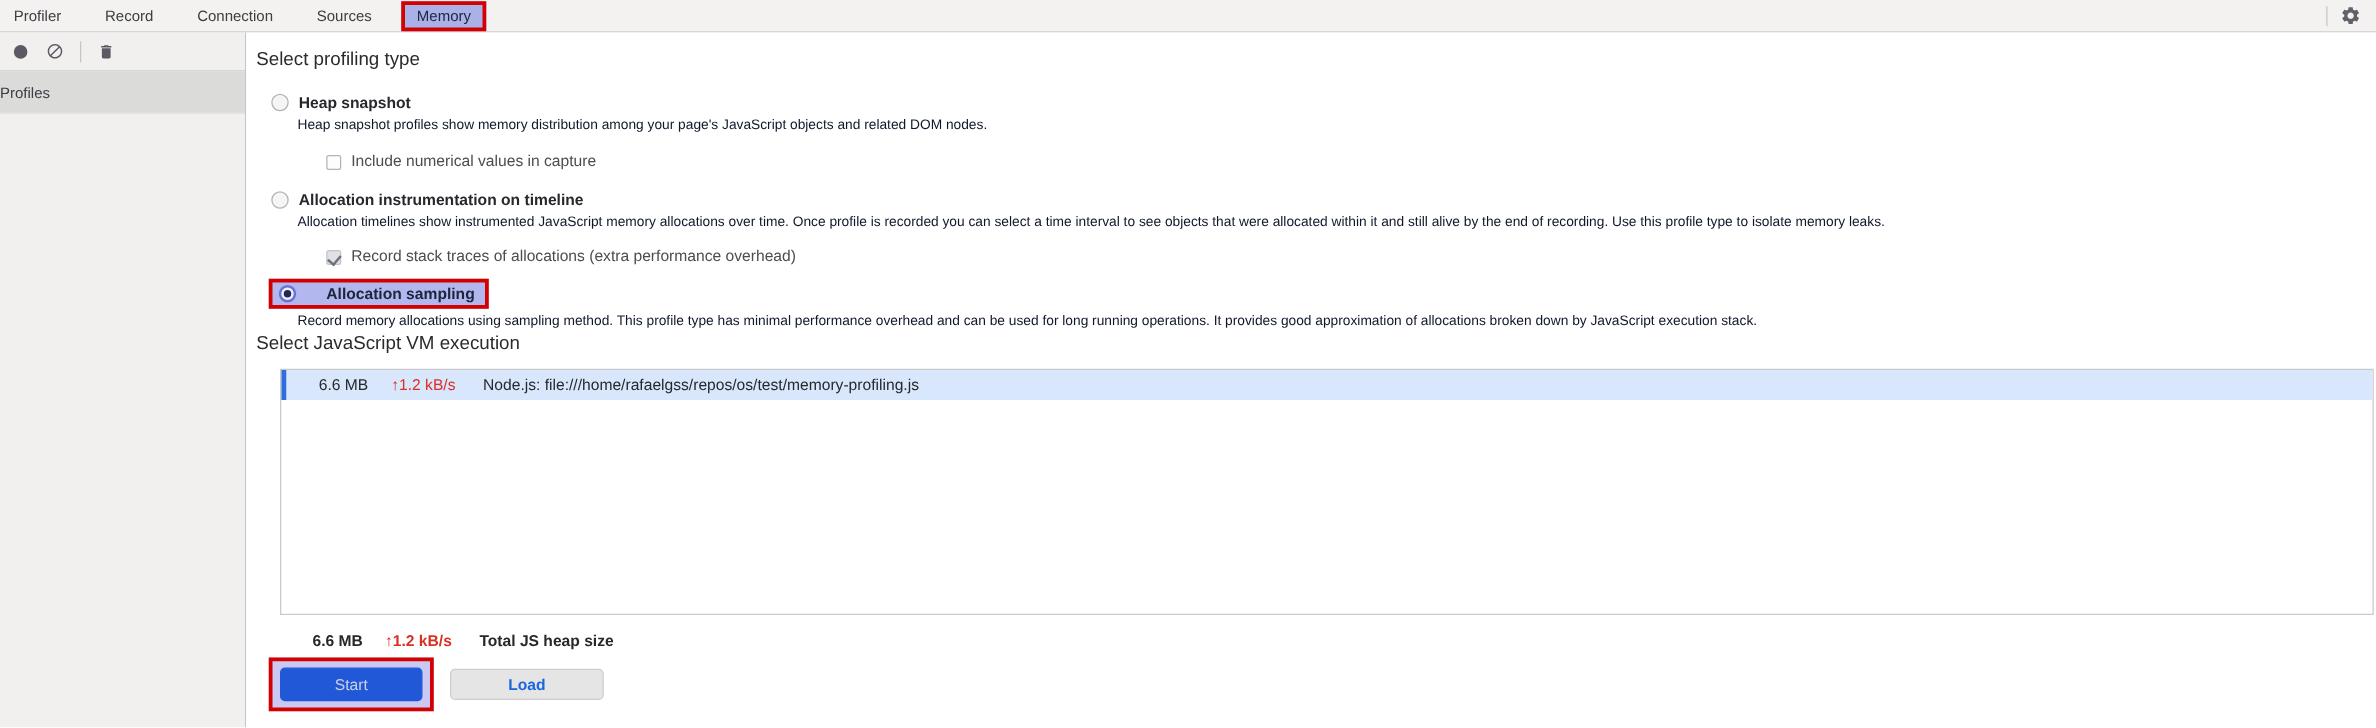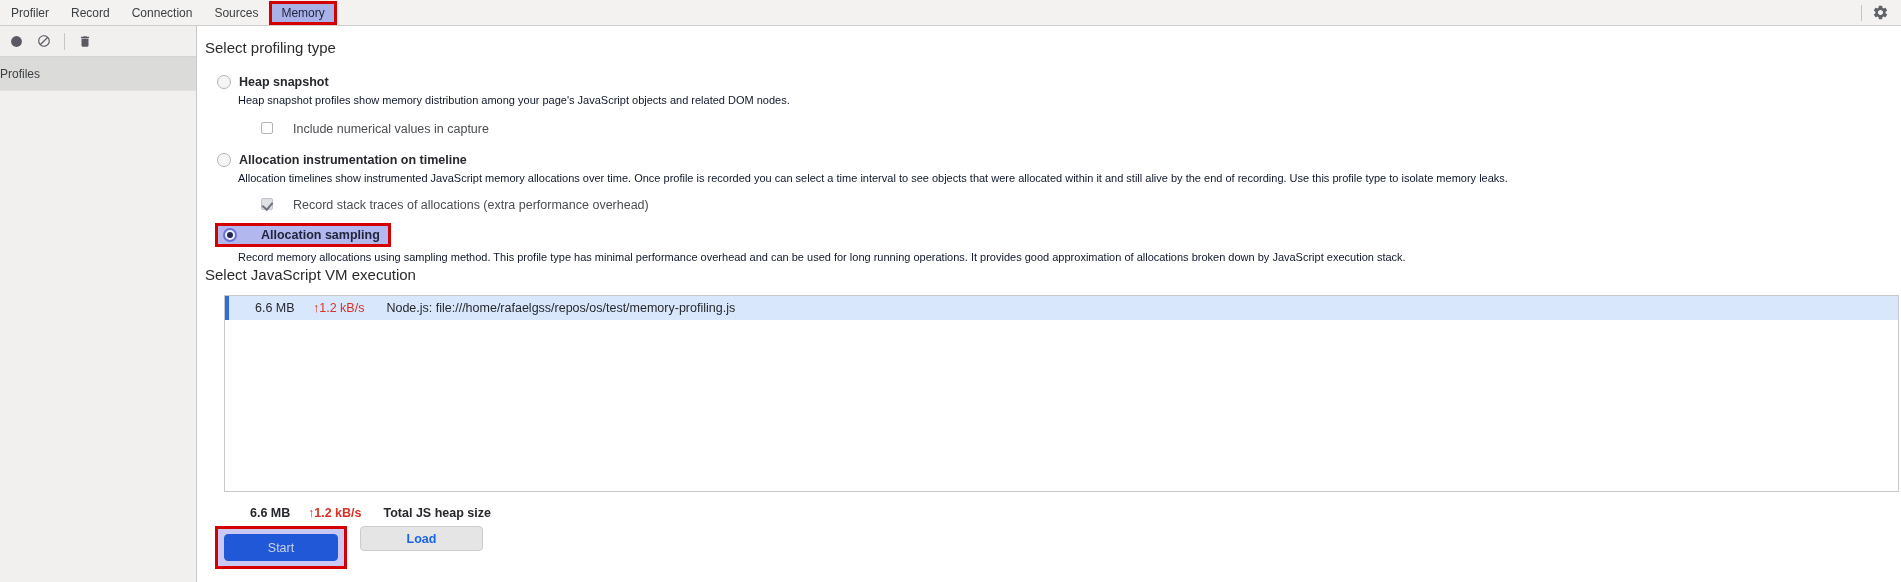--- a/index.html
+++ b/index.html
@@ -8,21 +8,21 @@
     font-family:"Liberation Sans","DejaVu Sans",sans-serif;
     font-size:12.5px; color:#333; background:#fff;
   }
   .window { width:1901px; height:582px; display:flex; flex-direction:column; }
 
   
   .tabbar {
     height:26px; background:#f3f2f1; border-bottom:1px solid #cfcecd;
     display:flex; align-items:center; justify-content:space-between; flex:0 0 auto;
   }
-  .tabs { display:flex; align-items:flex-start; height:100%; }
+  .tabs { display:flex; align-items:flex-start; height:100%;gap:13px; }
   .tab {
     padding:0 11px; font-size:12px; color:#3c4043; height:100%;
     display:flex; align-items:center; cursor:default; white-space:nowrap;
   }
   .tab.active {
     background:#a9b1e9; color:#23273f;
     border:3px solid #d40000; height:24px; margin:1px 0; padding:0 9px;
   }
   .tabbar-right { display:flex; align-items:center; gap:10px; padding-right:12px; }
   .vsep { width:1px; height:16px; background:#c6c5c4; }
@@ -52,21 +52,21 @@
   
   .content { flex:1; background:#fff; padding:12px 0 0 8px; overflow:hidden; }
   h2.section {
     font-size:15px; font-weight:400; color:#2b2b2b; margin:0 0 0 0; line-height:20px;
   }
   .option-row { display:flex; align-items:center; gap:8px; margin-left:12px; }
   .option-label { font-weight:700; font-size:12.5px; color:#26282c; }
   .option-desc {
     color:#0f172a; font-size:11px; margin:4px 0 0 33px; line-height:15px; white-space:nowrap;
   }
-  .check-row { display:flex; align-items:flex-start; gap:20px; margin-left:56px; }
+  .check-row { display:flex; align-items:flex-end; gap:8px; margin-left:56px; }
   .check-label { color:#4a4d51; font-size:12.5px; }
 
   
   .radio {
     width:14px; height:14px; border-radius:50%; background:#f5f5f5;
     border:1px solid #b3b3b3; flex:0 0 auto; position:relative;
   }
   .radio.selected { border:2px solid #6b74d6; background:#eef; }
   .radio.selected::after {
     content:""; position:absolute; left:2px; top:2px; width:6px; height:6px;
@@ -112,21 +112,21 @@
   .vm-name { margin-left:22px; color:#26282c; }
 
   .vm-total {
     margin:14px 0 0 45px; display:flex; align-items:center; font-weight:700; font-size:12.5px;
   }
   .vm-total .t-size { color:#26282c; min-width:50px; }
   .vm-total .t-rate { color:#d93025; margin-left:8px; }
   .vm-total .t-label { color:#26282c; margin-left:22px; }
 
   
-  .buttons { display:flex; margin:6px 0 0 10px; gap:13px; }
+  .buttons { display:flex; align-items:center; margin:6px 0 0 10px; gap:13px; }
   .start-annotate { background:#c9c9f4; border:3px solid #d40000; padding:5px 6px; display:inline-flex; }
   button { font-family:inherit; }
   .btn-start {
     width:114px; height:27px; background:#2158d8; color:#ccd1e6;
     border:1px solid #2158d8; border-radius:4px; font-size:12.5px; cursor:pointer;
   }
   .btn-load {
     width:123px; height:25px; background:#e5e5e5; color:#1a66e0; font-weight:700;
     border:1px solid #cccccc; border-radius:4px; font-size:12.5px; cursor:pointer;
   }

